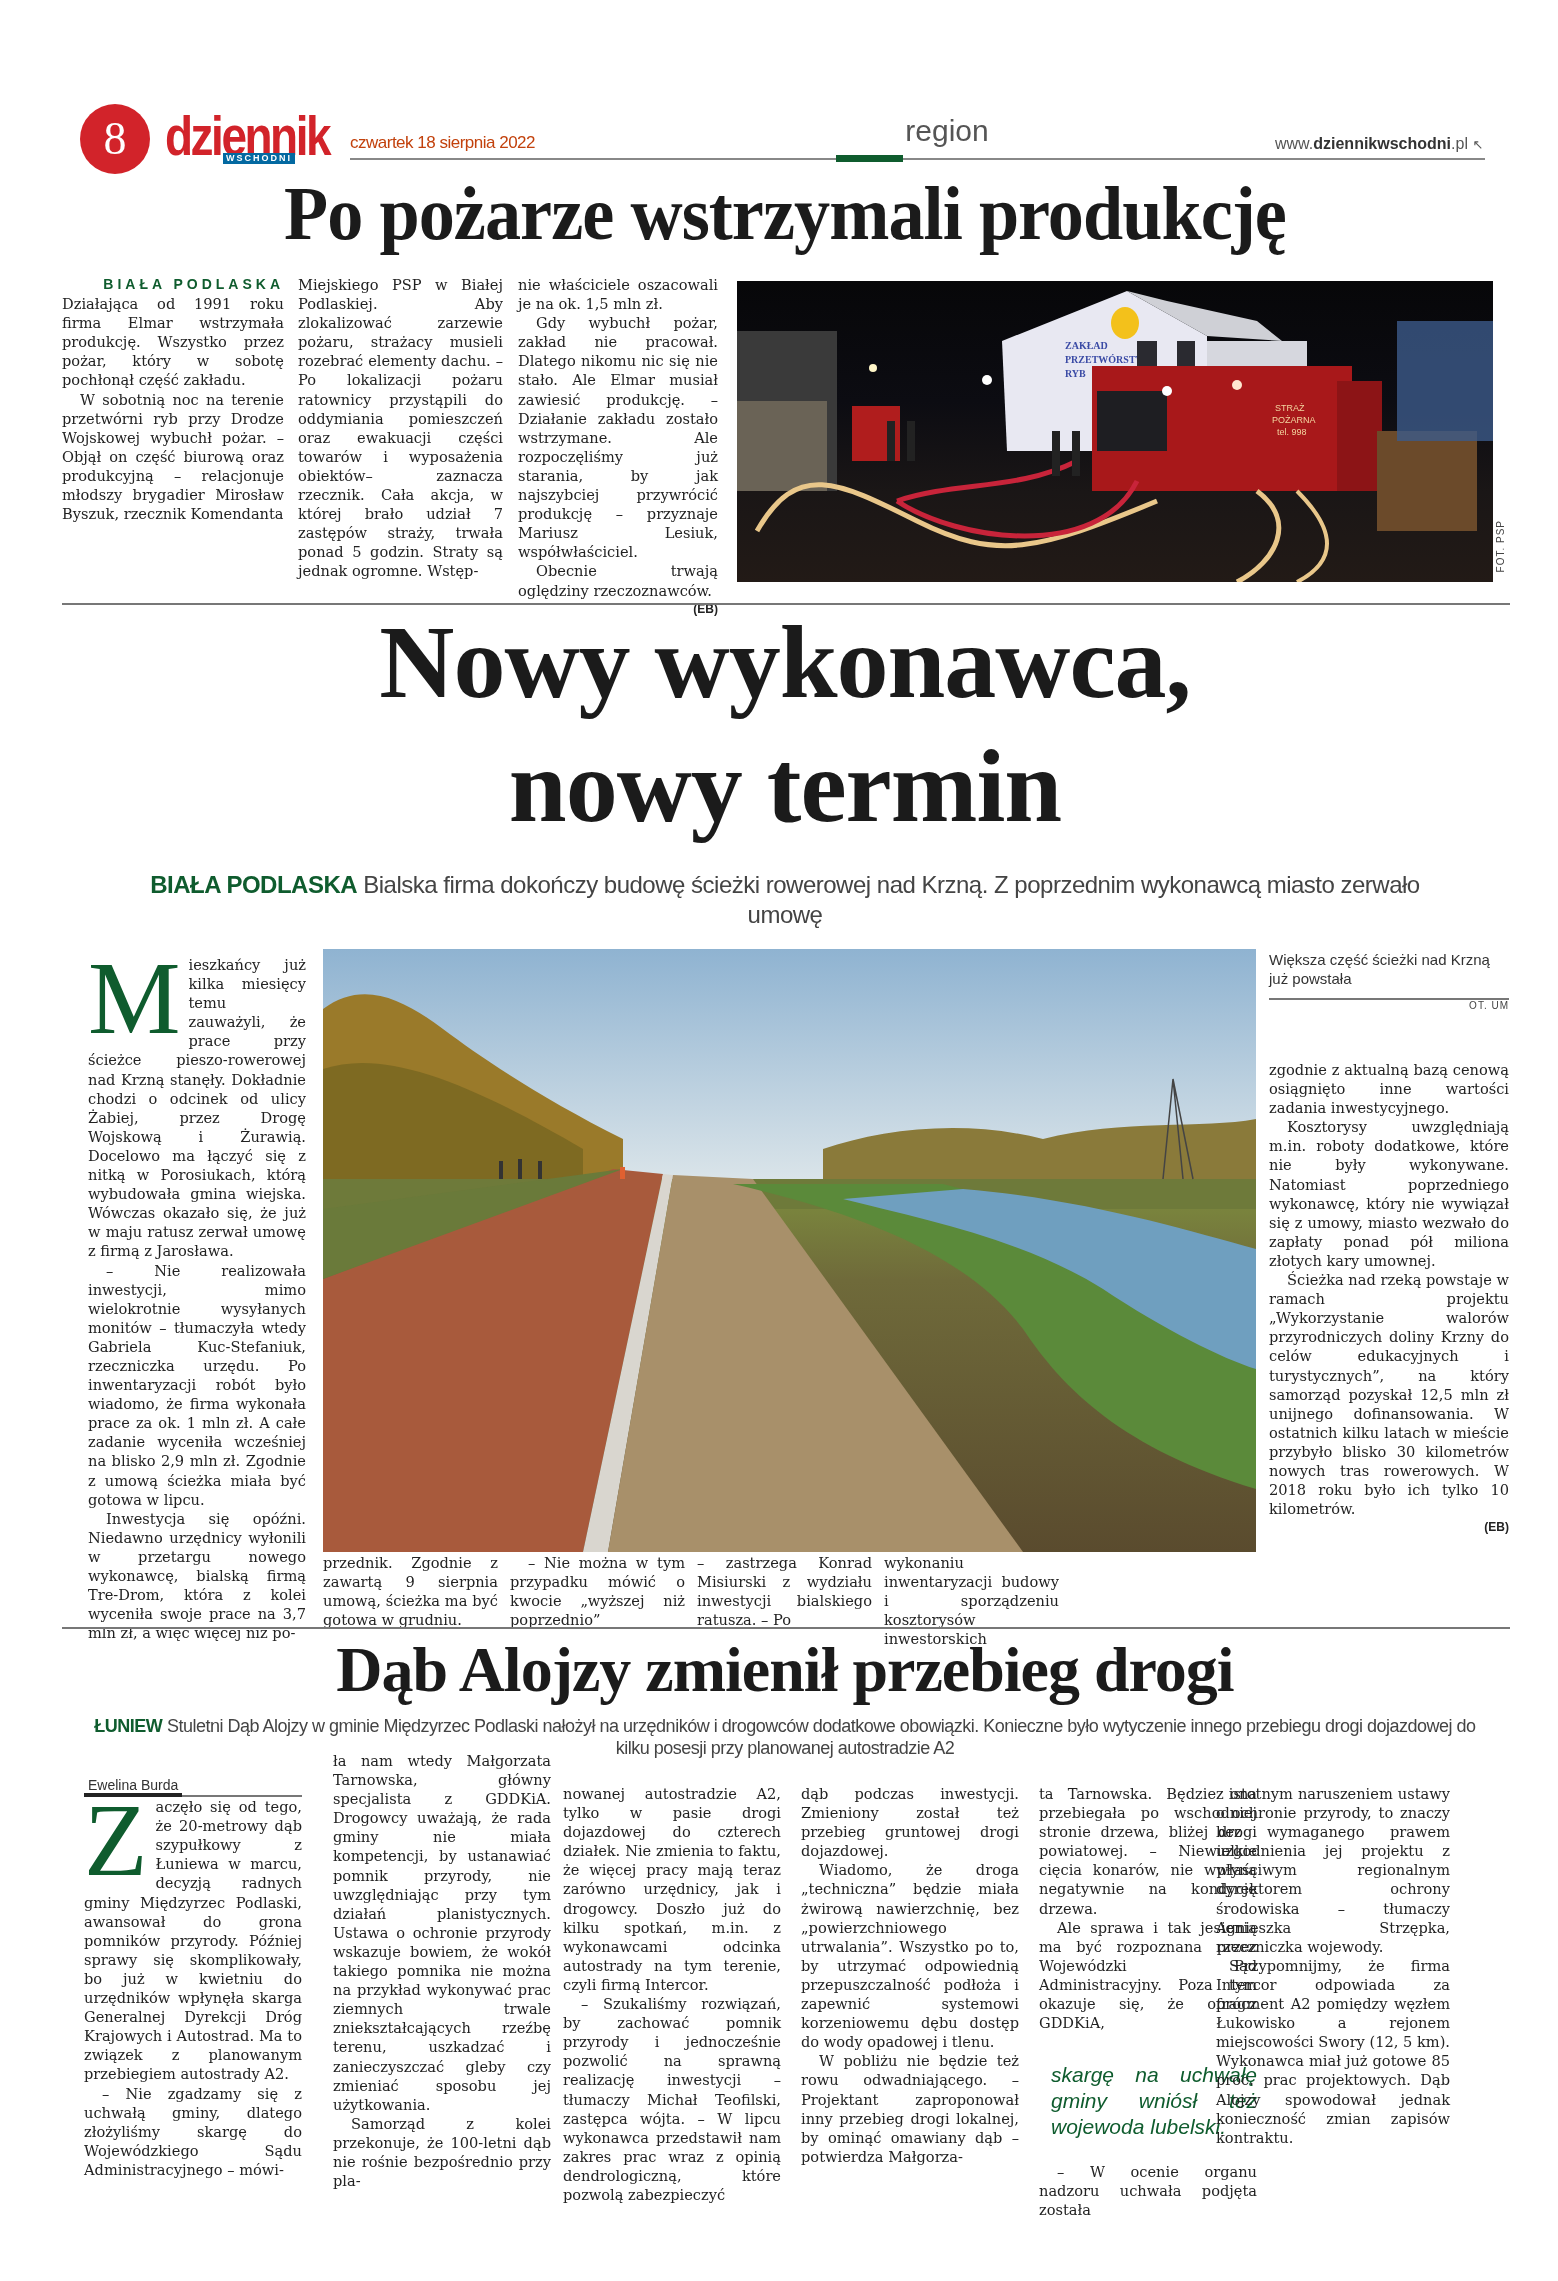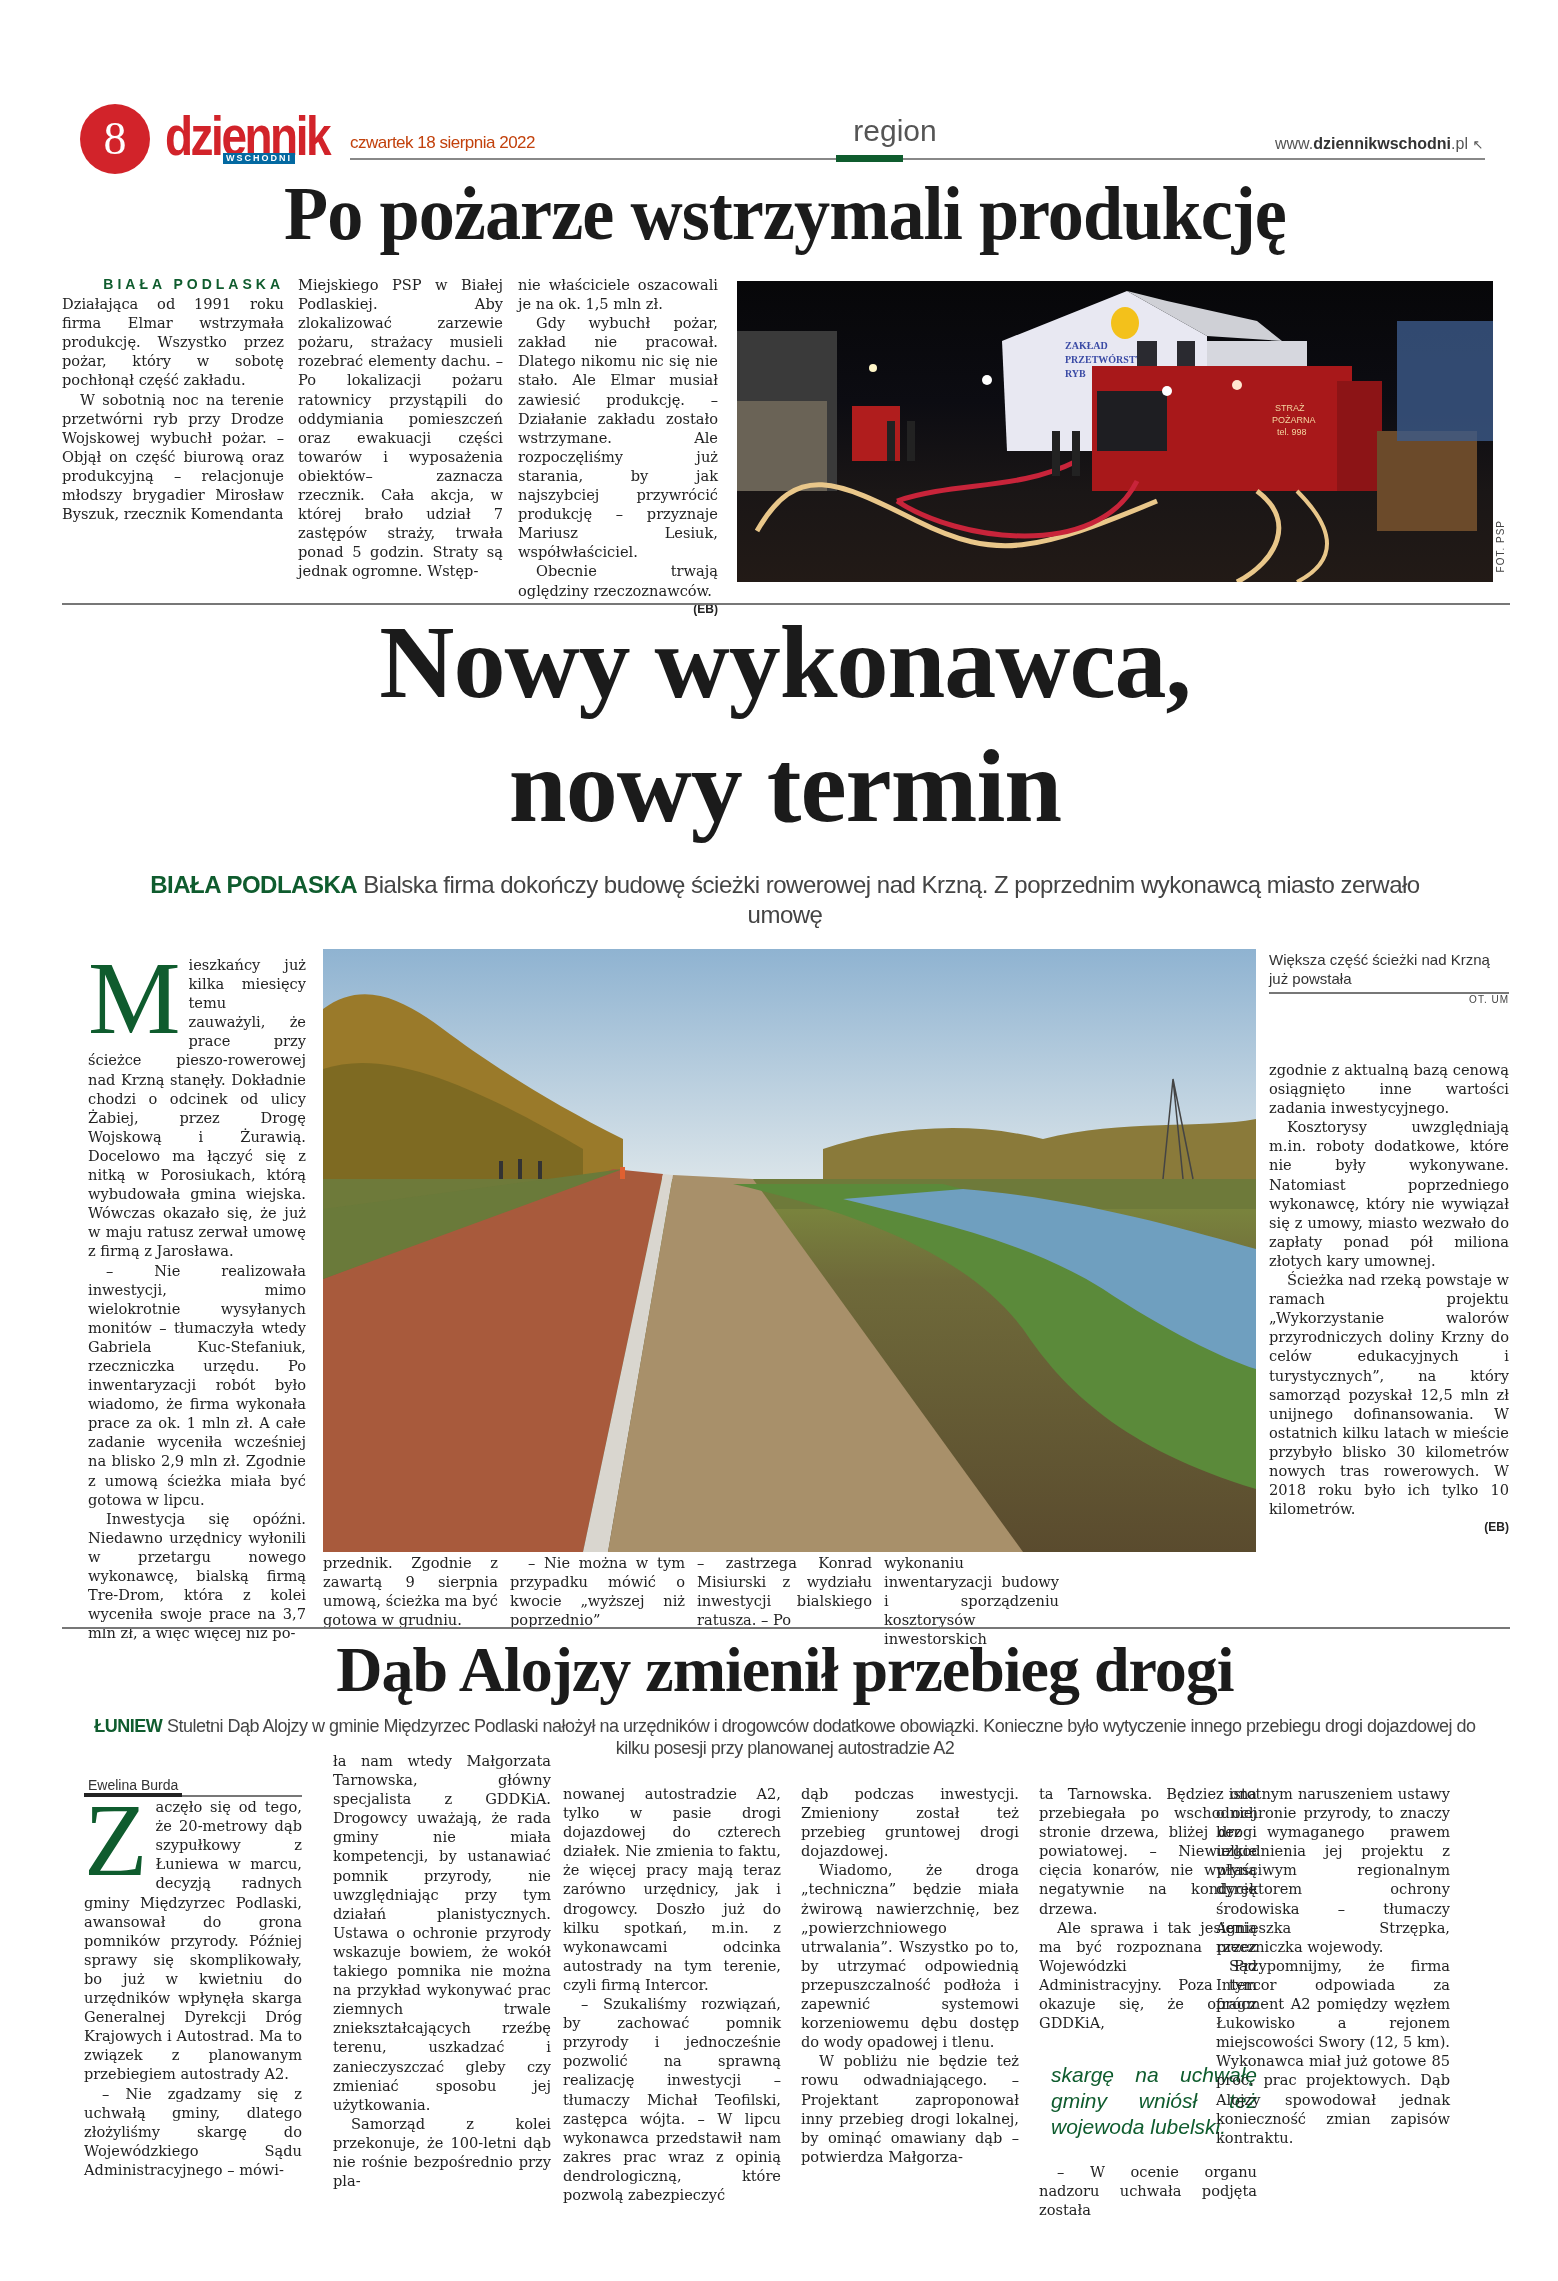--- a/index.html
+++ b/index.html
@@ -7,21 +7,21 @@
   body { position: relative; font-family: "DejaVu Serif", serif; color: #222; }
 
   .abs { position: absolute; }
 
   
   .page-num { left: 80px; top: 104px; width: 70px; height: 70px; border-radius: 50%; background: #d2232a; color: #fff; font-family: "Liberation Serif", serif; font-size: 46px; line-height: 70px; text-align: center; }
   .logo { left: 165px; top: 106px; font-family: "Liberation Sans", sans-serif; font-weight: bold; font-size: 56px; color: #d2232a; letter-spacing: -3px; line-height: 60px; transform: scaleX(0.82); transform-origin: left top; }
   .logo-sub { left: 223px; top: 153px; background: #0369a1; color: #fff; font-family: "Liberation Sans", sans-serif; font-size: 9px; font-weight: bold; letter-spacing: 2px; padding: 0 3px; line-height: 11px; }
   .date { left: 350px; top: 133px; font-family: "Liberation Sans", sans-serif; font-size: 17px; color: #c2410c; letter-spacing: -0.5px; }
   .mast-rule { left: 350px; top: 158px; width: 1135px; height: 2px; background: #888; }
-  .section { left: 840px; top: 114px; width: 110px; text-align: center; font-family: "Liberation Sans", sans-serif; font-size: 30px; color: #555; font-weight: 300; }
+  .section { left: 892px; top: 114px; width: 110px; text-align: center; font-family: "Liberation Sans", sans-serif; font-size: 30px; color: #555; font-weight: 300; }
   .section-bar { left: 836px; top: 155px; width: 67px; height: 7px; background: #0f5c2e; }
   .site { left: 1275px; top: 135px; font-family: "Liberation Sans", sans-serif; font-size: 16px; color: #555; }
   .site b { color: #333; }
 
   
   .h1 { font-family: "Liberation Serif", "DejaVu Serif", serif; font-weight: bold; color: #1b1b1b; text-align: center; letter-spacing: -1px; }
   .h-fire { left: 60px; top: 158px; width: 1450px; font-size: 76px; line-height: 110px; transform: scaleX(0.95); }
   .h-bike { left: 60px; top: 600px; width: 1450px; font-size: 104px; line-height: 124px; }
   .h-oak { left: 60px; top: 1630px; width: 1450px; font-size: 64px; line-height: 80px; }
 
@@ -41,21 +41,21 @@
 
   
   .deck { left: 60px; width: 1450px; text-align: center; font-family: "Liberation Sans", sans-serif; color: #444; letter-spacing: -0.5px; }
   .deck .tag { color: #0f5c2e; font-weight: bold; }
   .deck-bike { top: 870px; font-size: 24px; line-height: 30px; padding: 0 60px; }
   .deck-oak { top: 1715px; font-size: 18px; line-height: 22px; padding: 0 30px; }
 
   .rule { height: 2px; background: #777; }
   .dropcap { float: left; font-family: "Liberation Serif", serif; color: #0f5c2e; font-size: 104px; line-height: 82px; margin: 2px 8px 0 0; }
 
-  .caption { font-family: "Liberation Sans", sans-serif; font-size: 15px; line-height: 19px; color: #333; border-bottom: 2px solid #777; padding-bottom: 4px; }
+  .caption { font-family: "Liberation Sans", sans-serif; font-size: 15px; line-height: 19px; color: #333; border-bottom: 2px solid #777; padding-bottom: 10px; }
   .caption-credit { font-family: "Liberation Sans", sans-serif; font-size: 10px; color: #444; text-align: right; letter-spacing: 1px; }
 
   .byline { font-family: "Liberation Sans", sans-serif; font-size: 14px; color: #333; text-align: left; border-bottom: 2px solid #777; }
   .byline span { border-bottom: 4px solid #222; padding: 0 4px; }
 
   .pull-quote { font-family: "Liberation Sans", sans-serif; font-style: italic; color: #0f5c2e; font-size: 21px; line-height: 26px; position: relative; }
   .pull-mark { position: absolute; left: -10px; top: -20px; font-family: "Liberation Serif", serif; font-weight: bold; color: #d0d0d0; font-size: 170px; line-height: 150px; z-index: -1; }
 </style>
 </head>
 <body>

